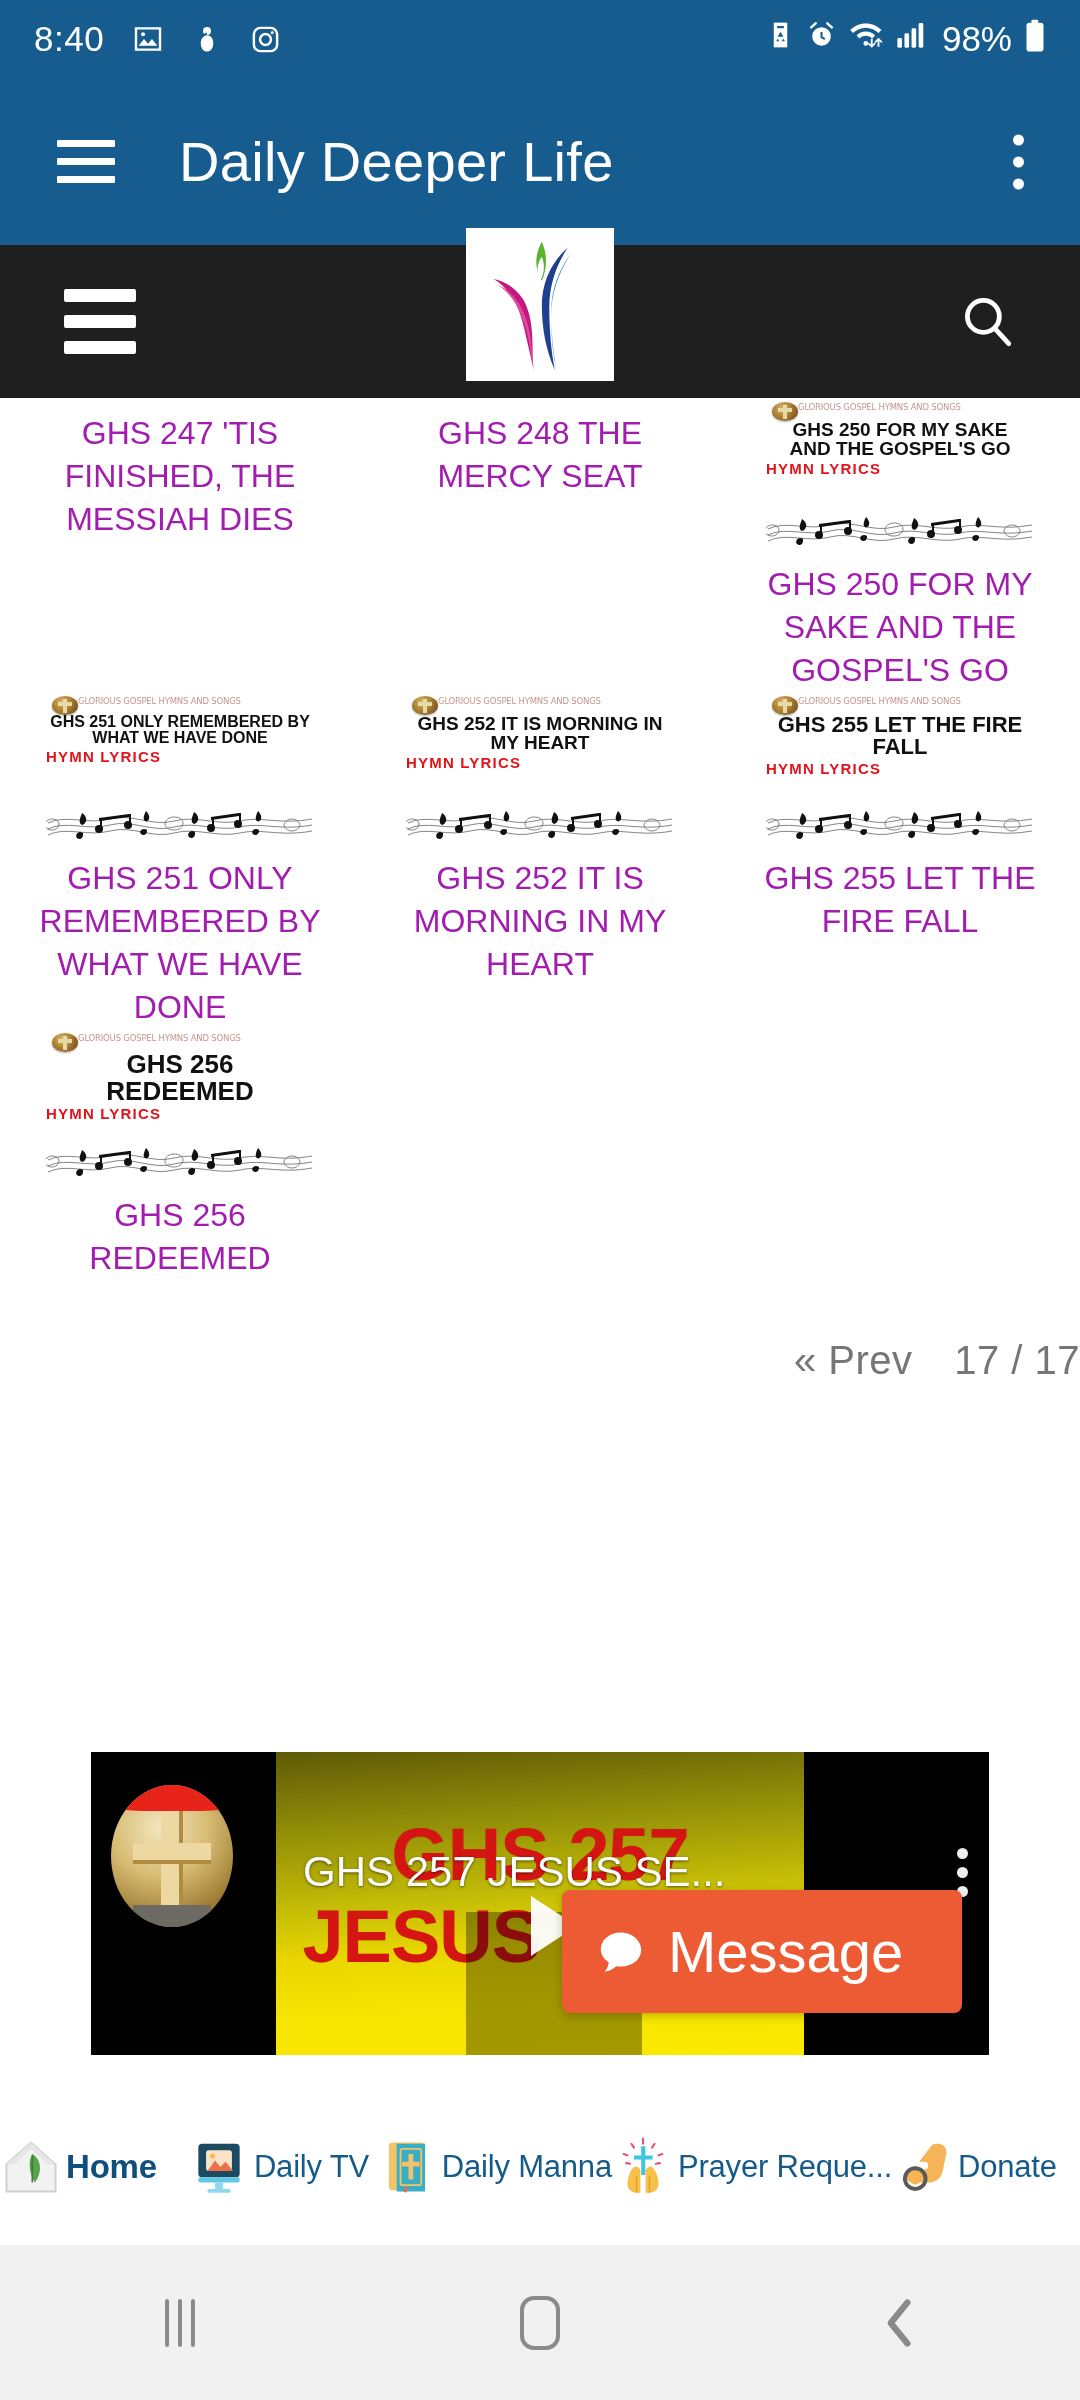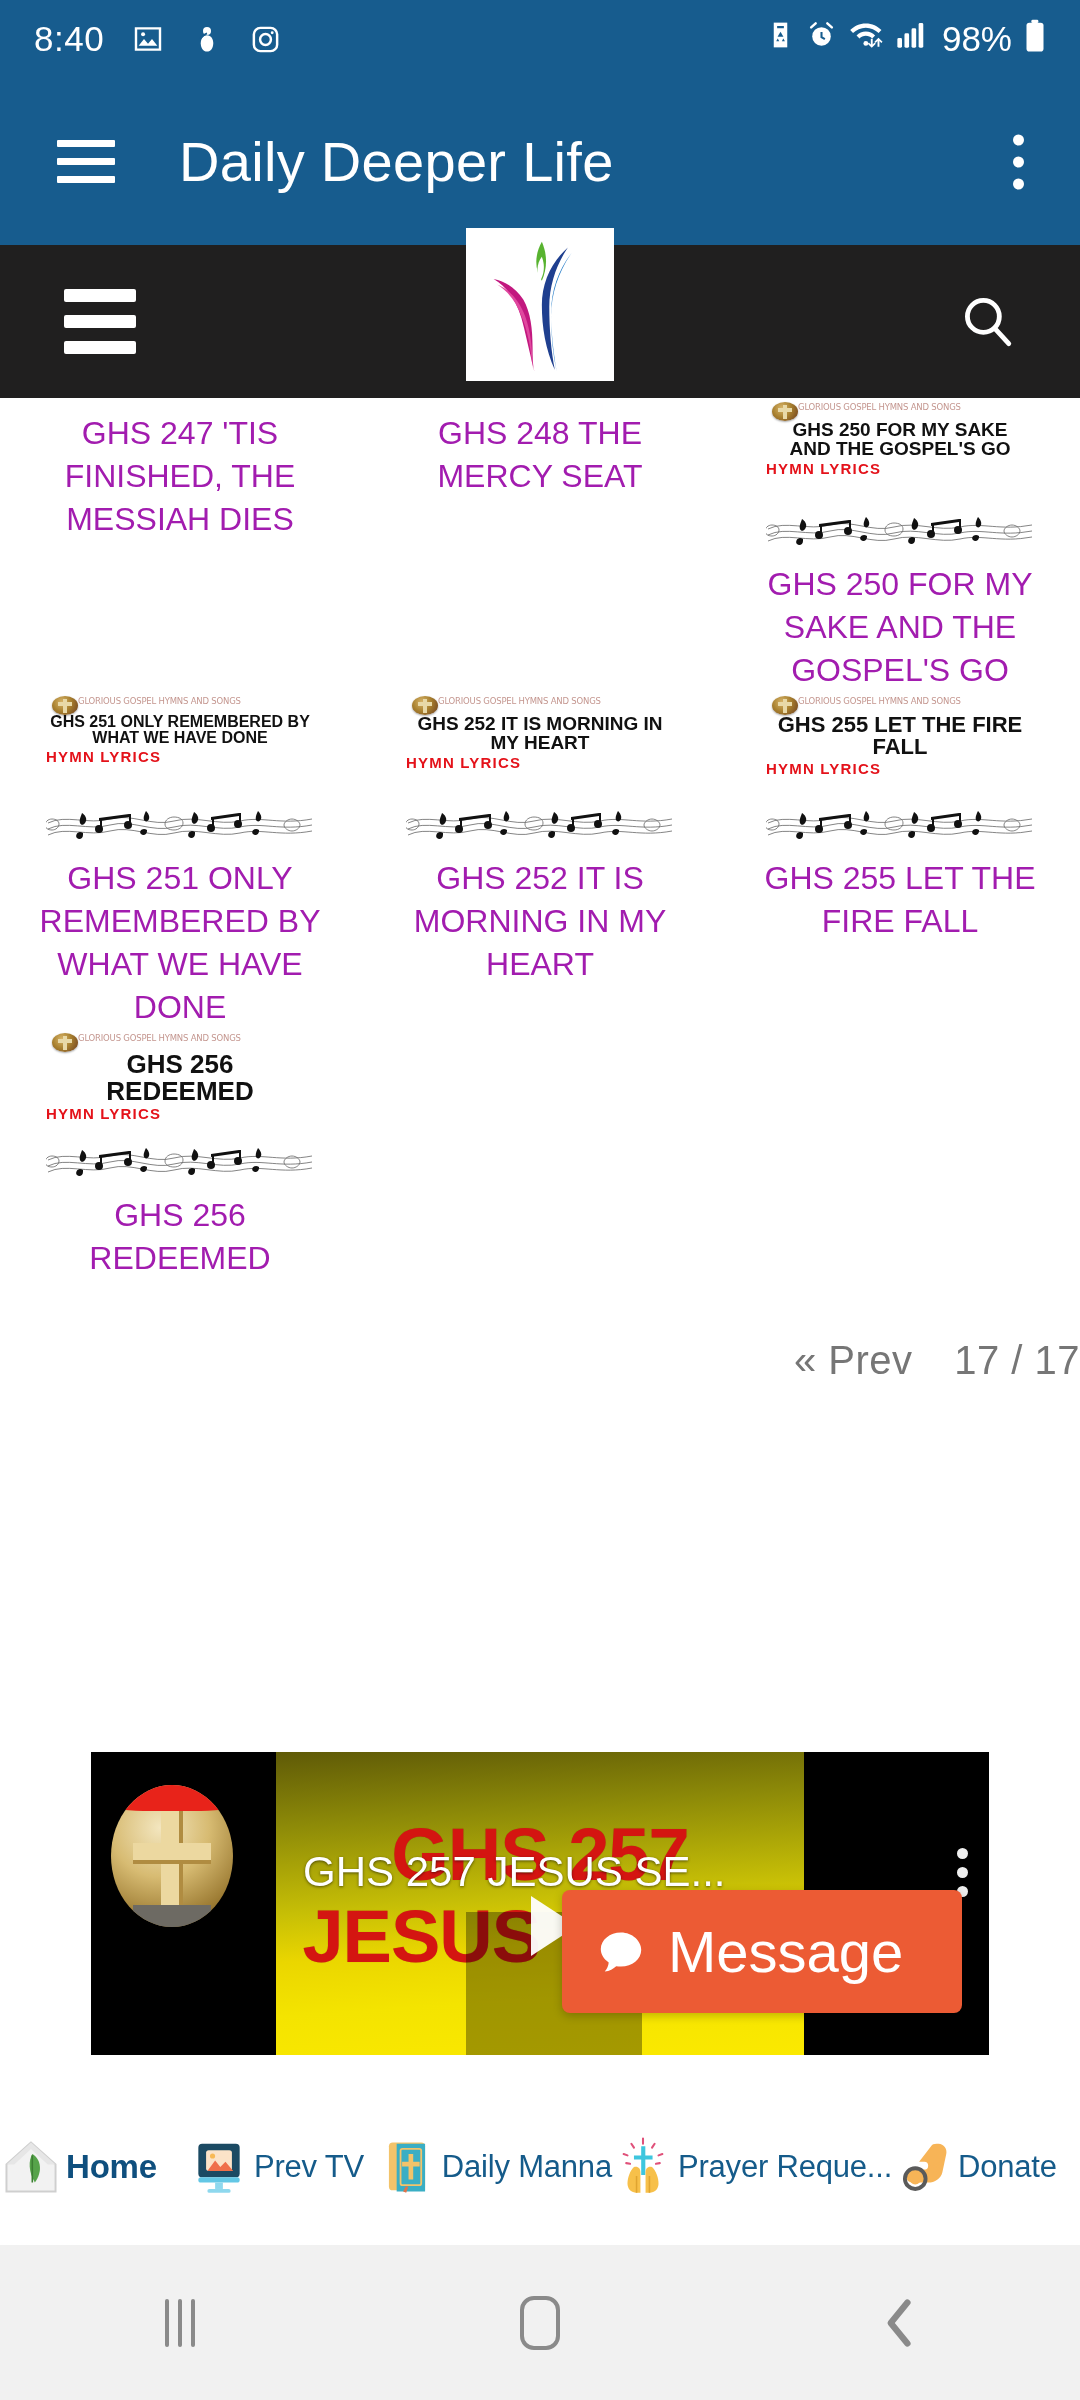--- a/index.html
+++ b/index.html
@@ -522,21 +522,21 @@
       <div class="navitem">
         <svg class="navicon" viewBox="0 0 48 48">
           <rect x="8" y="6" width="32" height="26" rx="3" fill="#1b4a63"></rect>
           <rect x="14" y="11" width="20" height="16" rx="2" fill="#fbe3c8"></rect>
           <path d="M15 27l6-8 4 5 4-4 6 7z" fill="#ef6f4a"></path>
           <circle cx="19" cy="15.5" r="2" fill="#f7b955"></circle>
           <rect x="8" y="32" width="32" height="4" rx="2" fill="#63c7e5"></rect>
           <rect x="21" y="36" width="6" height="5" fill="#8ed8ee"></rect>
           <rect x="15" y="41" width="18" height="3" rx="1.5" fill="#8ed8ee"></rect>
         </svg>
-        <span class="navlabel">Prev TV</span>
+        <span class="navlabel">Daily TV</span>
       </div>
       <div class="navitem">
         <svg class="navicon" viewBox="0 0 48 48">
           <path d="M13 5h22a3 3 0 013 3v34H13a3 3 0 01-3-3V8a3 3 0 013-3z" fill="#f3c36a"></path>
           <path d="M16 6h22v37H16z" fill="#3aaec4"></path>
           <rect x="19" y="10" width="16" height="28" rx="1.5" fill="none" stroke="#f3c36a" stroke-width="1.4"></rect>
           <path d="M25.2 14h3.6v6h5v3.6h-5v10h-3.6v-10h-5V20h5z" fill="#f3c36a"></path>
           <path d="M21 43l2-4h2l-1.6 5z" fill="#e0734a"></path>
         </svg>
         <span class="navlabel">Daily Manna</span>

